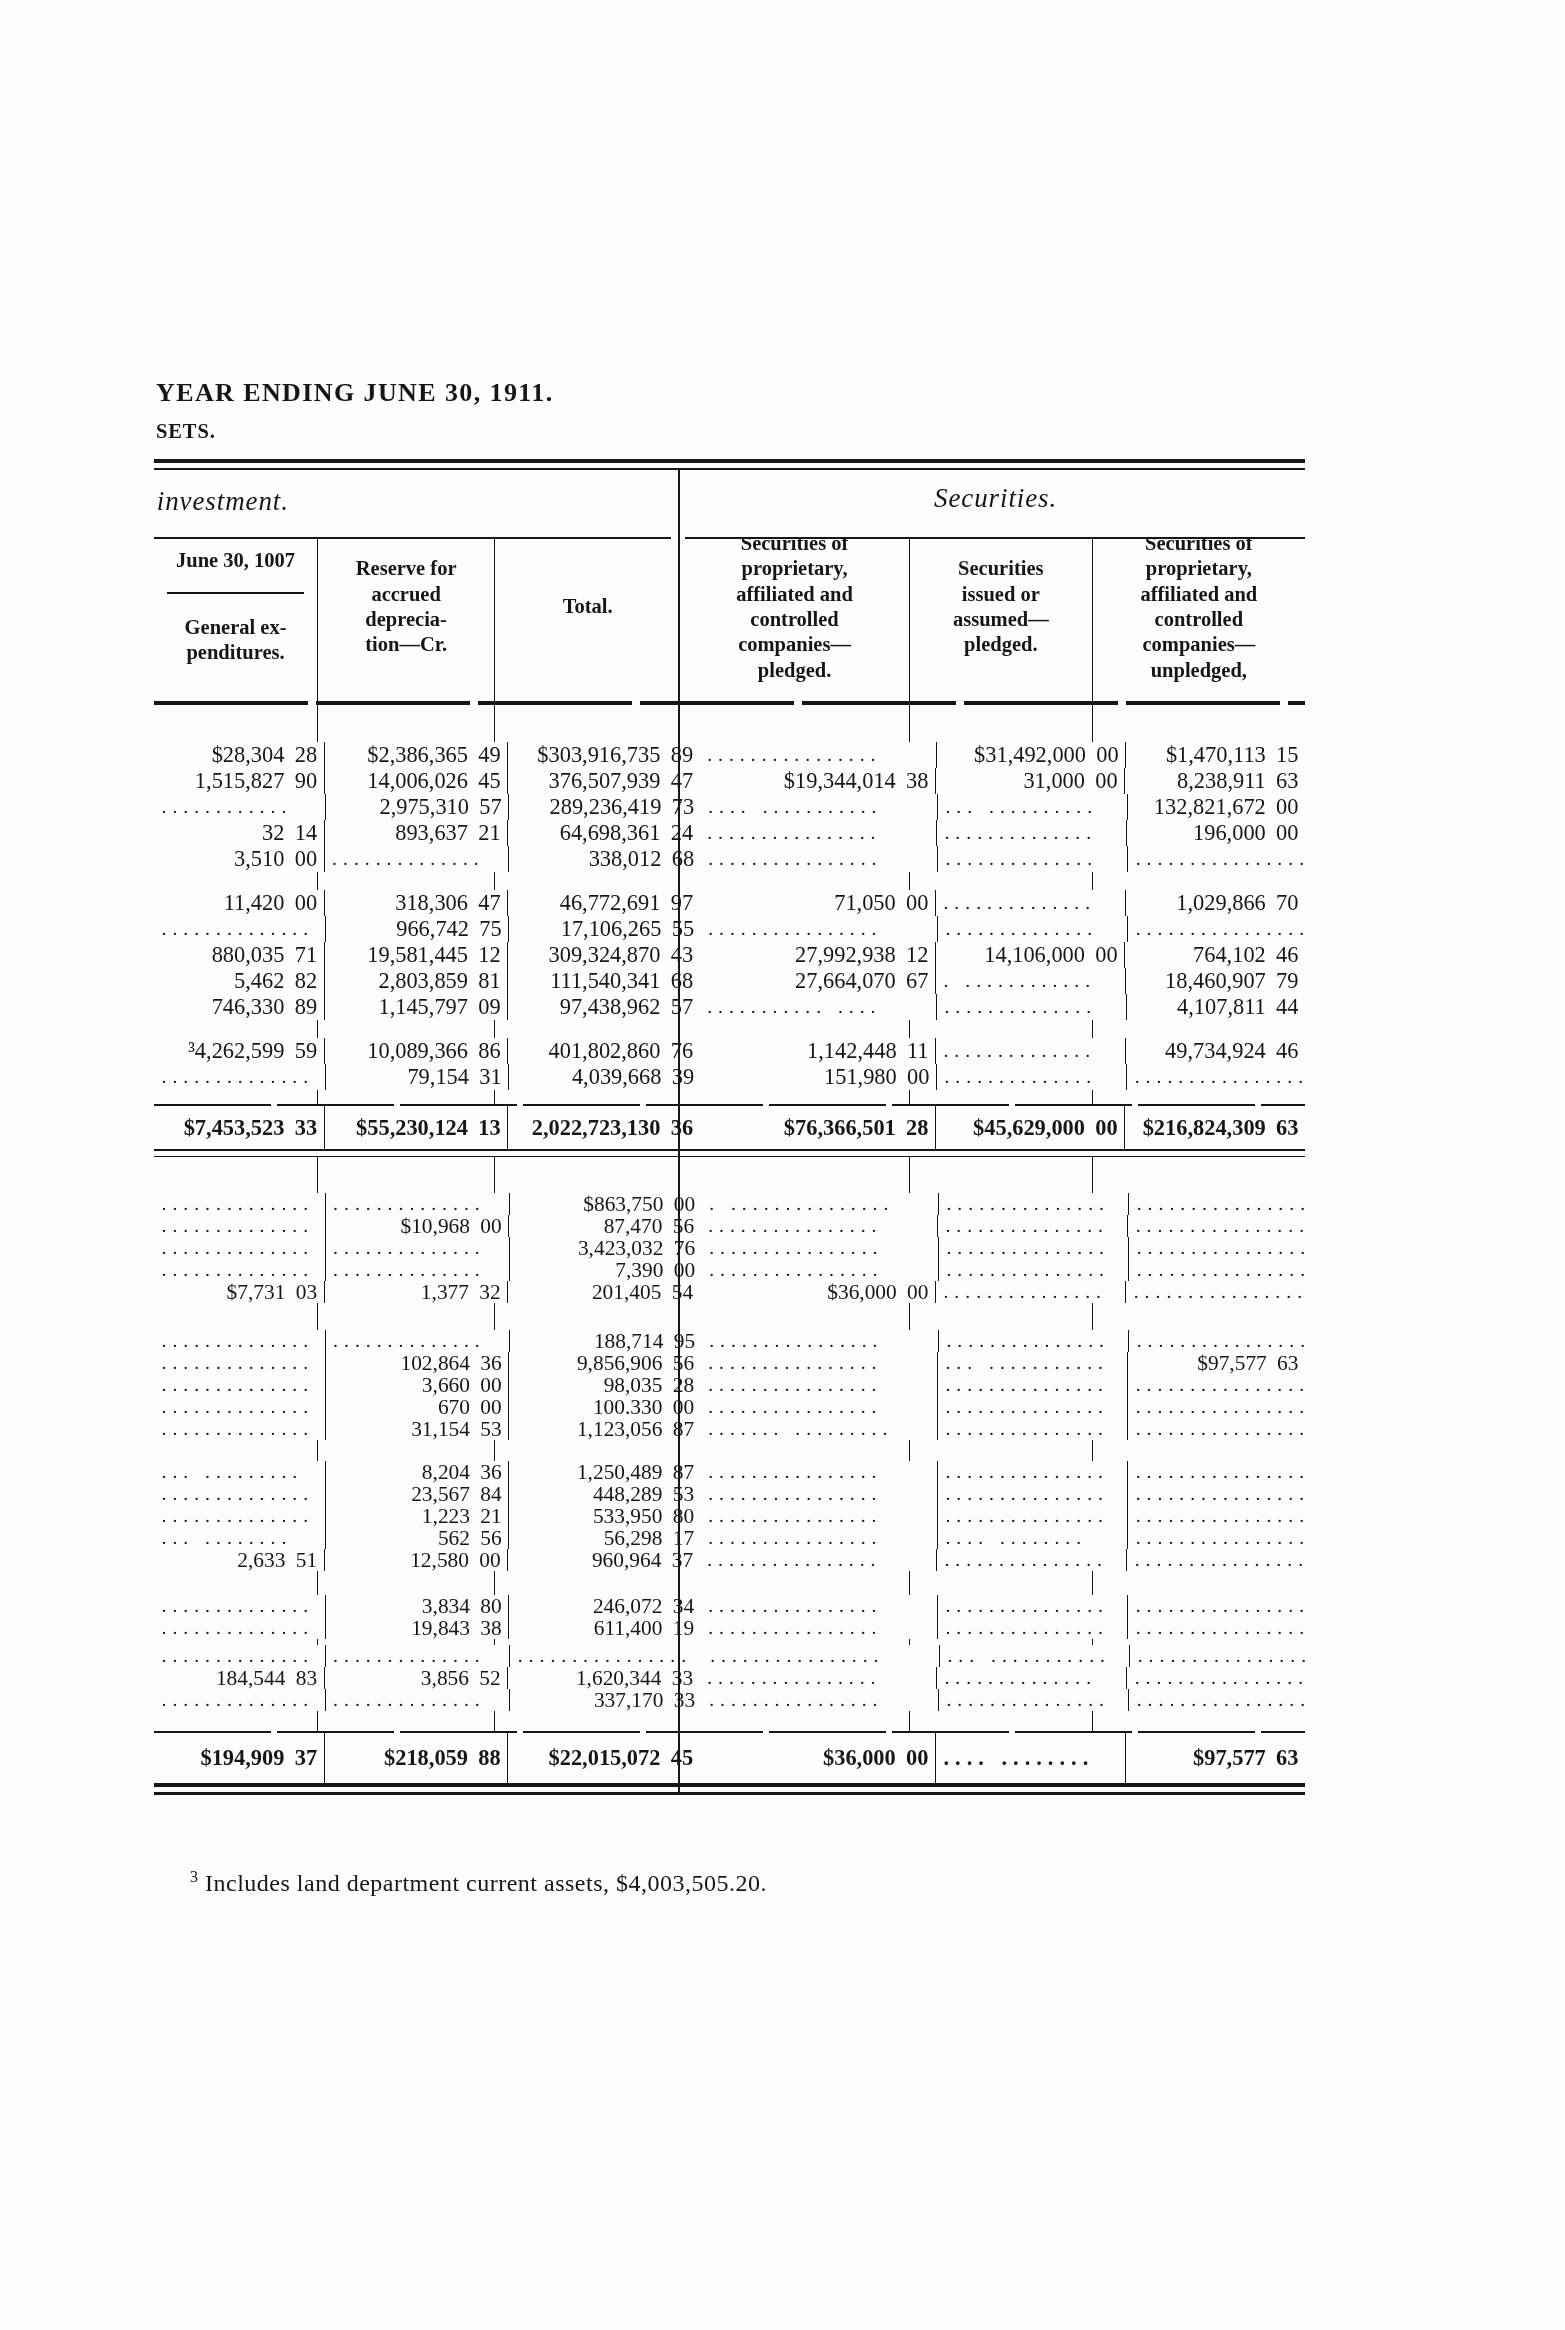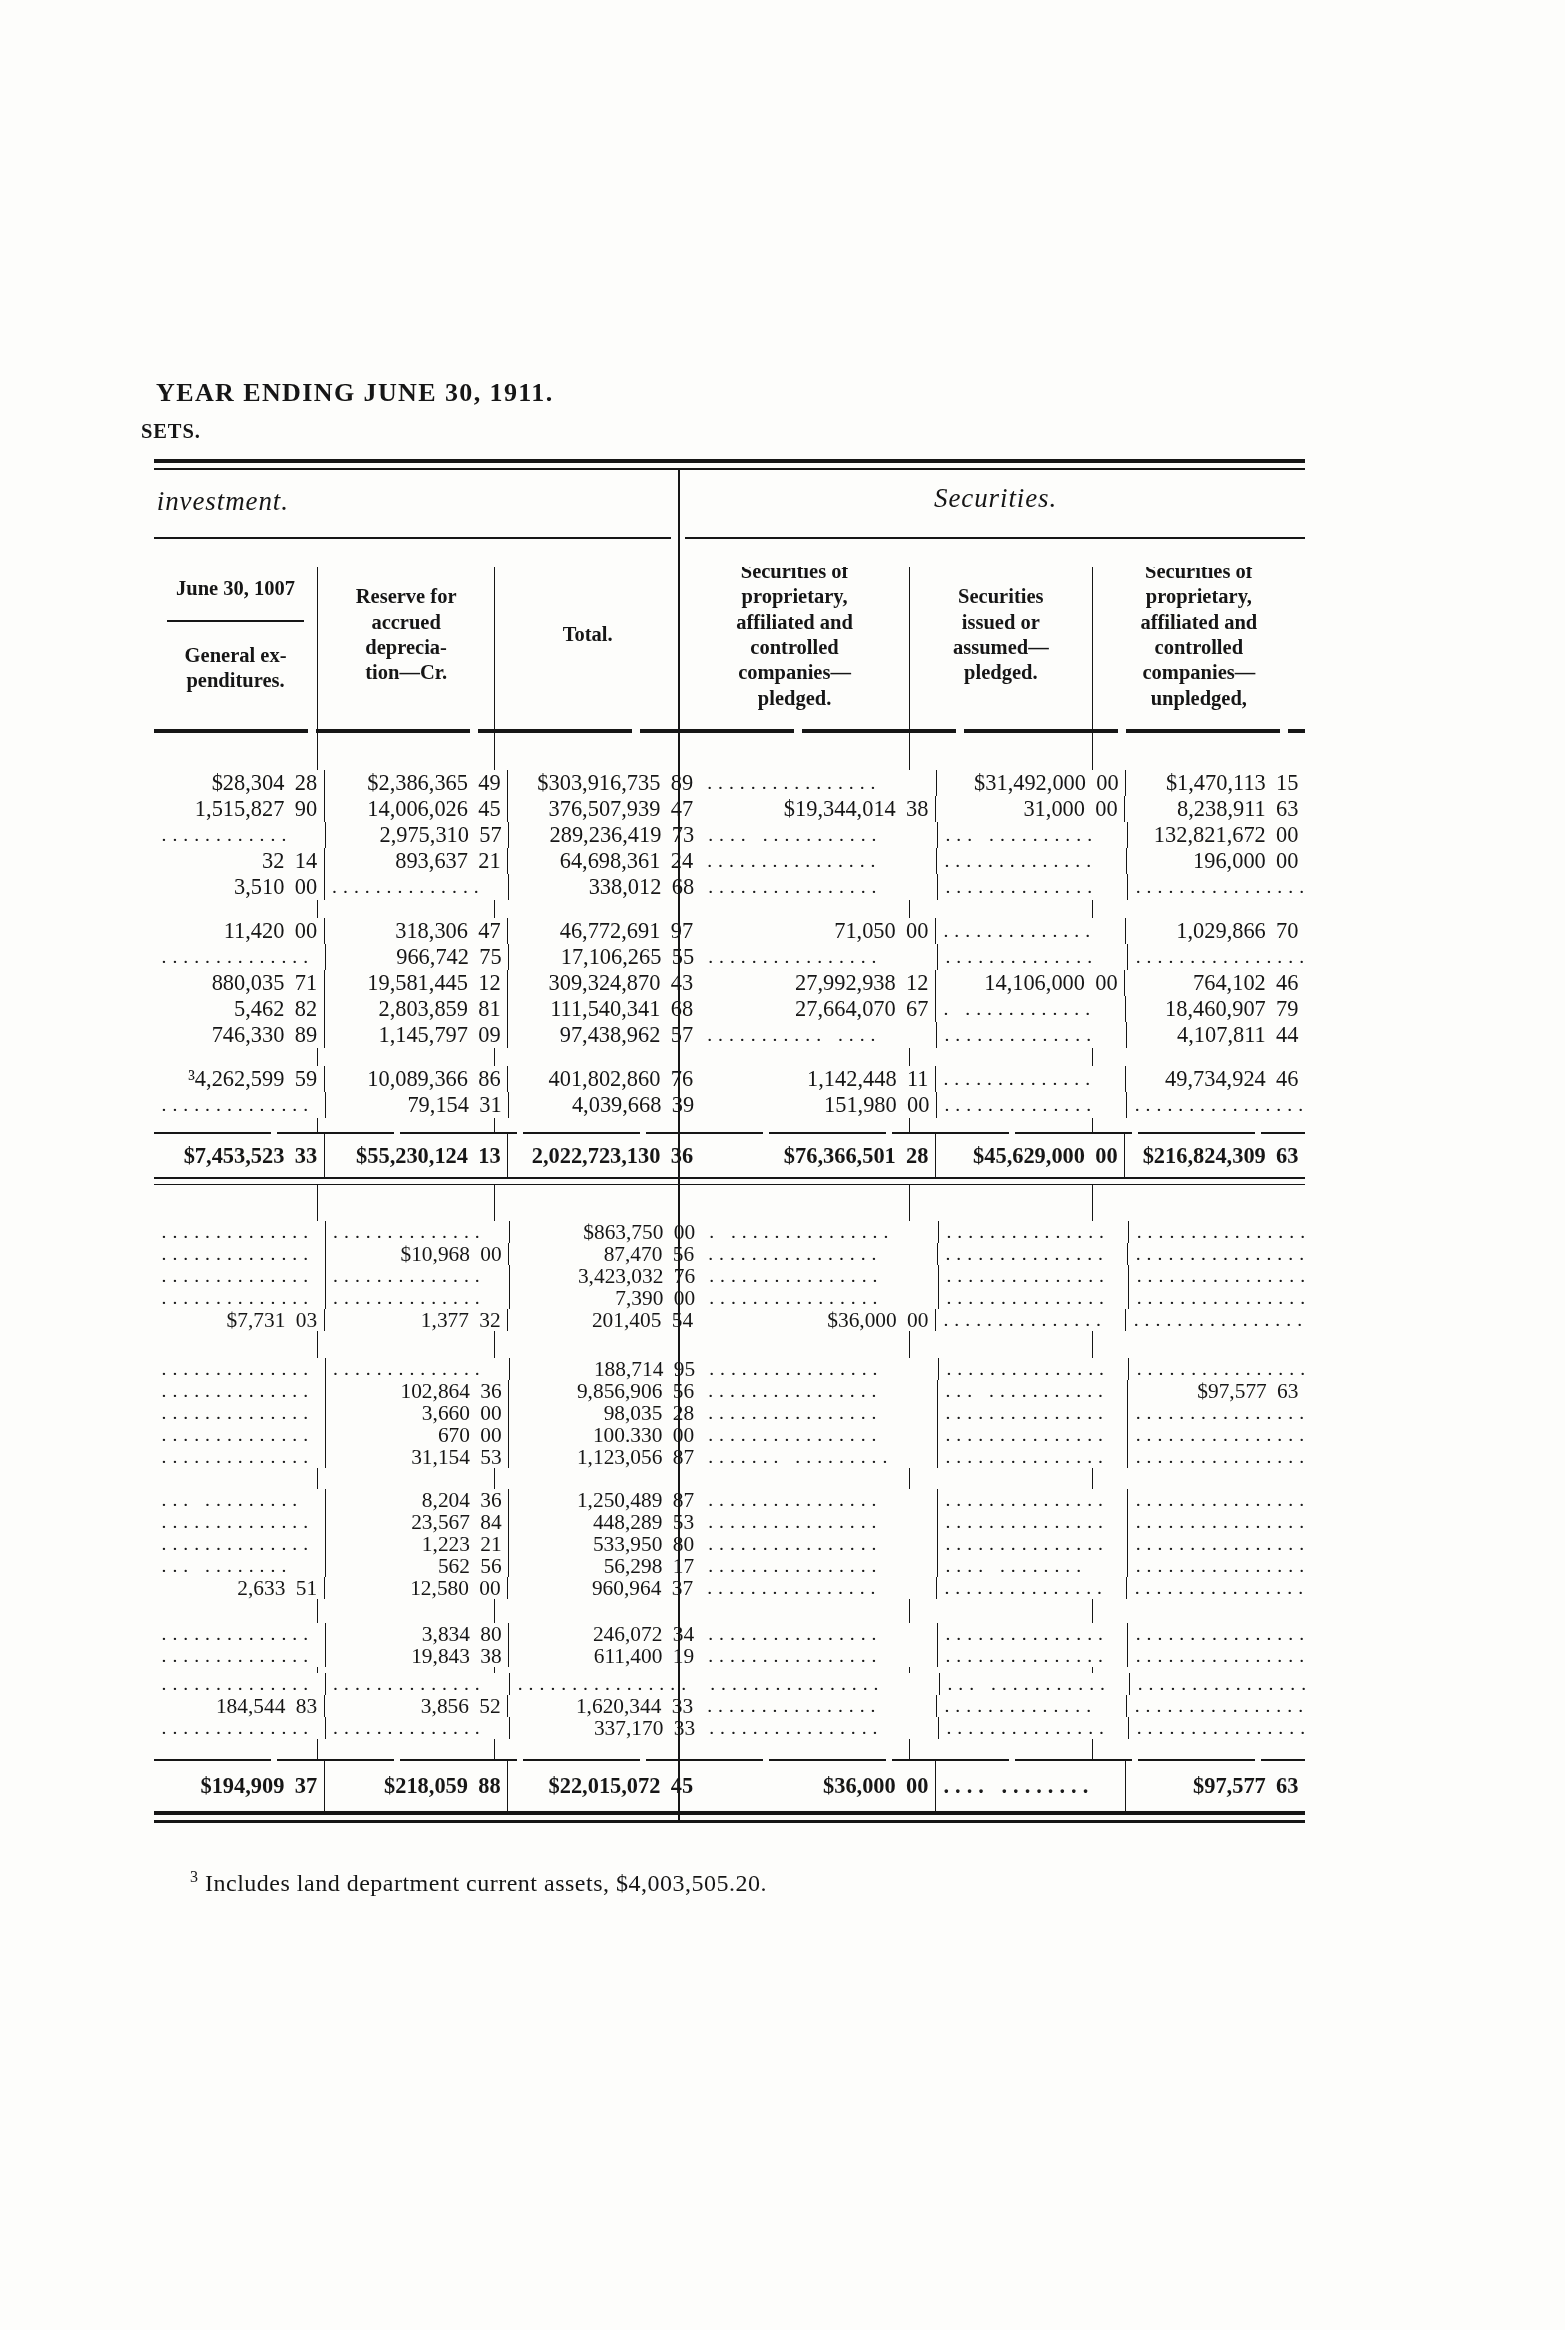--- a/index.html
+++ b/index.html
@@ -22,21 +22,21 @@
   }
   .page-num{
     position:absolute;right:10.3px;top:-2.8px;font-size:34px;letter-spacing:0.9px;
   }
   
   .year-line{
     position:absolute;top:378px;left:156px;
     font-size:26px;font-weight:bold;letter-spacing:1.4px;white-space:nowrap;
   }
   .sets-line{
-    position:absolute;top:420px;left:141px;
+    position:absolute;top:420px;left:156px;
     font-size:20.5px;font-weight:bold;letter-spacing:0.9px;
   }
   
   .table{
     position:absolute;top:459px;left:154px;width:1151px;
   }
   .center-divider{
     position:absolute;left:45.54%;top:9.3px;bottom:0;width:1.9px;background:#161616;
   }
   .rule{background:#161616;}
@@ -68,21 +68,21 @@
   .cell{overflow:hidden;white-space:nowrap;}
   .c1{flex:0 0 14.17%;}
   .c2{flex:0 0 15.30%;}
   .c3{flex:0 0 16.07%;}
   .c4{flex:0 0 19.88%;}
   .c5{flex:0 0 15.79%;font-family:Liberation Serif, serif;}
   .c6{flex:1;}
   .c2,.c3,.c5,.c6{border-left:1.9px solid #161616;}
   .c4{border-left:none;} 
   
-  .header-row{height:162px;margin-top:28px;}
+  .header-row{height:162px;}
   .header-row .cell{
     display:flex;flex-direction:column;justify-content:center;align-items:center;
     text-align:center;font-size:20.5px;line-height:1.24;font-weight:bold;
     white-space:pre-line;padding-bottom:26px;
   }
   .hdr-rule{width:84%;height:1.9px;background:#161616;margin:18.6px auto 20.5px auto;}
   .hdr-top,.hdr-bottom{white-space:pre-line;}
   
   .rows .row{display:flex;}
   .block1 .row{height:26px;font-size:22.4px;line-height:26px;}

